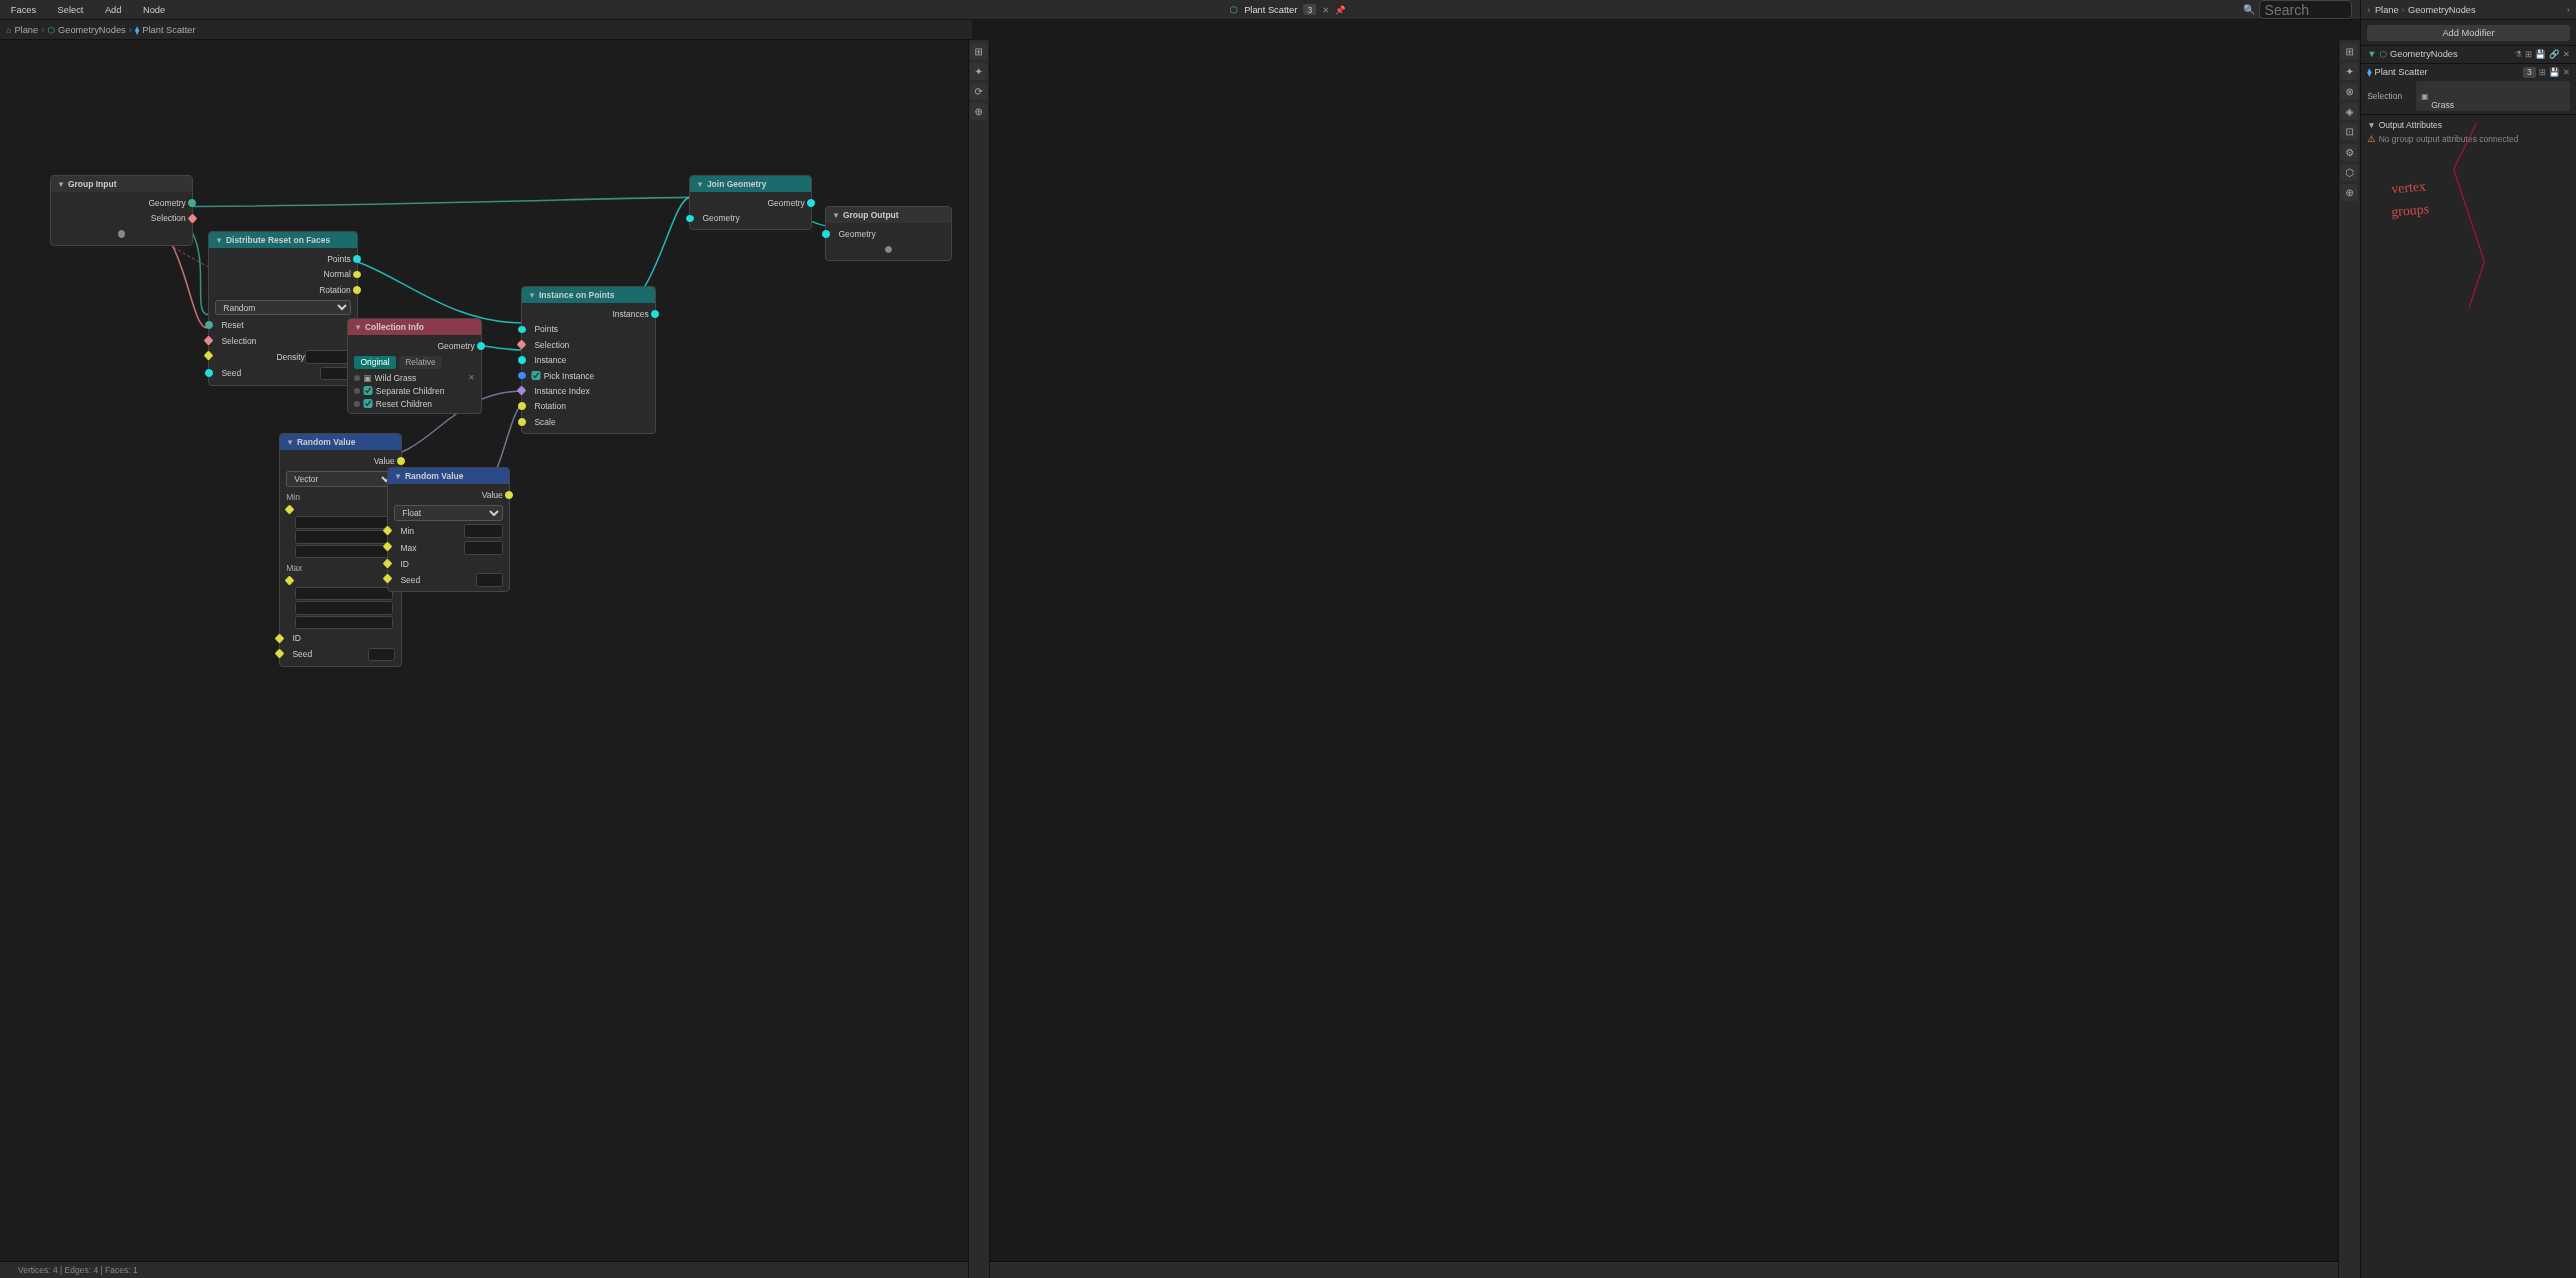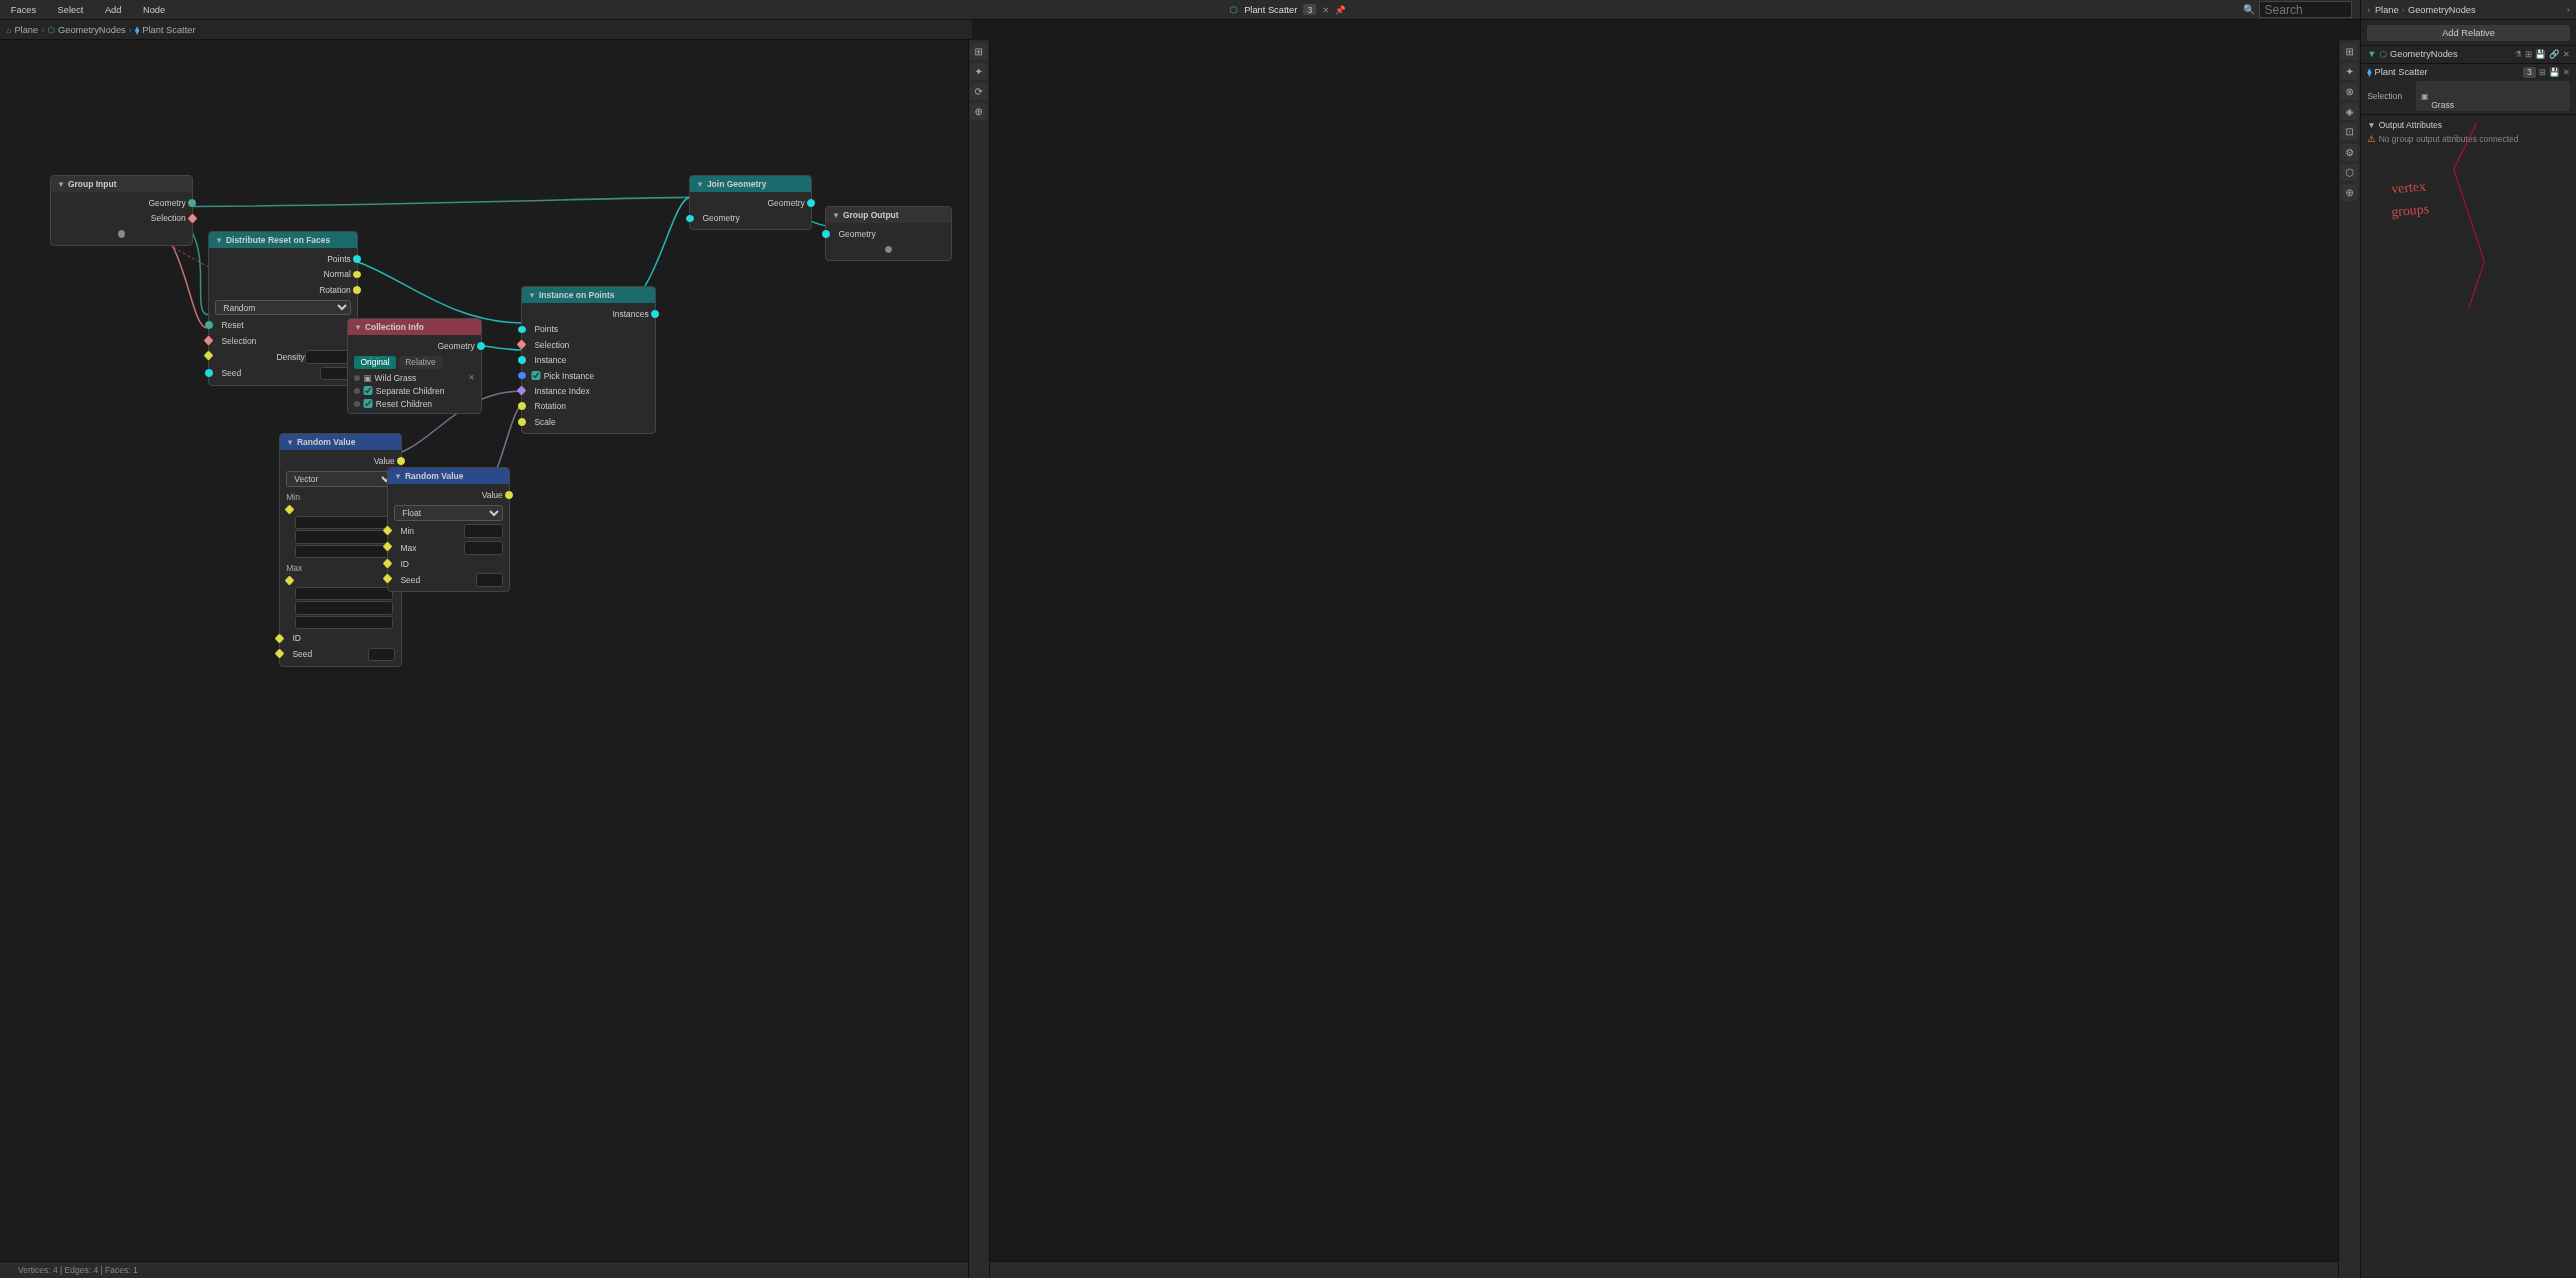--- a/index.html
+++ b/index.html
@@ -245,24 +245,24 @@
       display: flex;
       flex-direction: column;
       align-items: center;
       padding: 3.1px 0;
       gap: 3.1px;
       z-index: 150;
     }
     .search-box {
       background: #1a1a1a;
       border: 0.8px solid #444;
-      border-radius: 0;
+      border-radius: 5px;
       padding: 0.8px 4.6px;
       color: #ccc;
-      font-size: 12px;
+      font-size: 14px;
       width: 93px;
     }
 
     
     .bottom-bar {
       position: absolute;
       bottom: 0; left: 0;
       right: 216px;
       height: 17px;
       background: #2b2b2b;
@@ -623,21 +623,21 @@
 
   <div class="right-panel-header">
     <span style="cursor:pointer;color:#888;margin-right:4.6px;">‹</span>
     <span style="font-size:9.3px;color:#ccc;cursor:pointer;">Plane</span>
     <span style="color:#666;margin:0 3.1px;">›</span>
     <span style="font-size:9.3px;color:#ccc;cursor:pointer;">GeometryNodes</span>
     <span style="cursor:pointer;color:#888;margin-left:auto;">›</span>
   </div>
 
   <div style="padding:4.6px 6.2px;border-bottom:0.8px solid #111;">
-    <button style="background:#3a3a3a;border:none;border-radius:2.3px;color:#ccc;font-size:9.3px;padding:3.1px 9.3px;cursor:pointer;width:100%;">Add Relative</button>
+    <button style="background:#3a3a3a;border:none;border-radius:2.3px;color:#ccc;font-size:9.3px;padding:3.1px 9.3px;cursor:pointer;width:100%;">Add Modifier</button>
   </div>
 
   <div style="padding:3.1px 6.2px;border-bottom:0.8px solid #111;display:flex;align-items:center;gap:3.1px;">
     <span style="color:#4a9;font-size:9.3px;cursor:pointer;">▼</span>
     <span style="color:#4a9;">⬡</span>
     <span style="flex:1;font-size:9.3px;color:#ccc;">GeometryNodes</span>
     <span style="color:#888;cursor:pointer;">⚗</span>
     <span style="color:#888;cursor:pointer;">⊞</span>
     <span style="color:#888;cursor:pointer;">💾</span>
     <span style="color:#888;cursor:pointer;">🔗</span>

